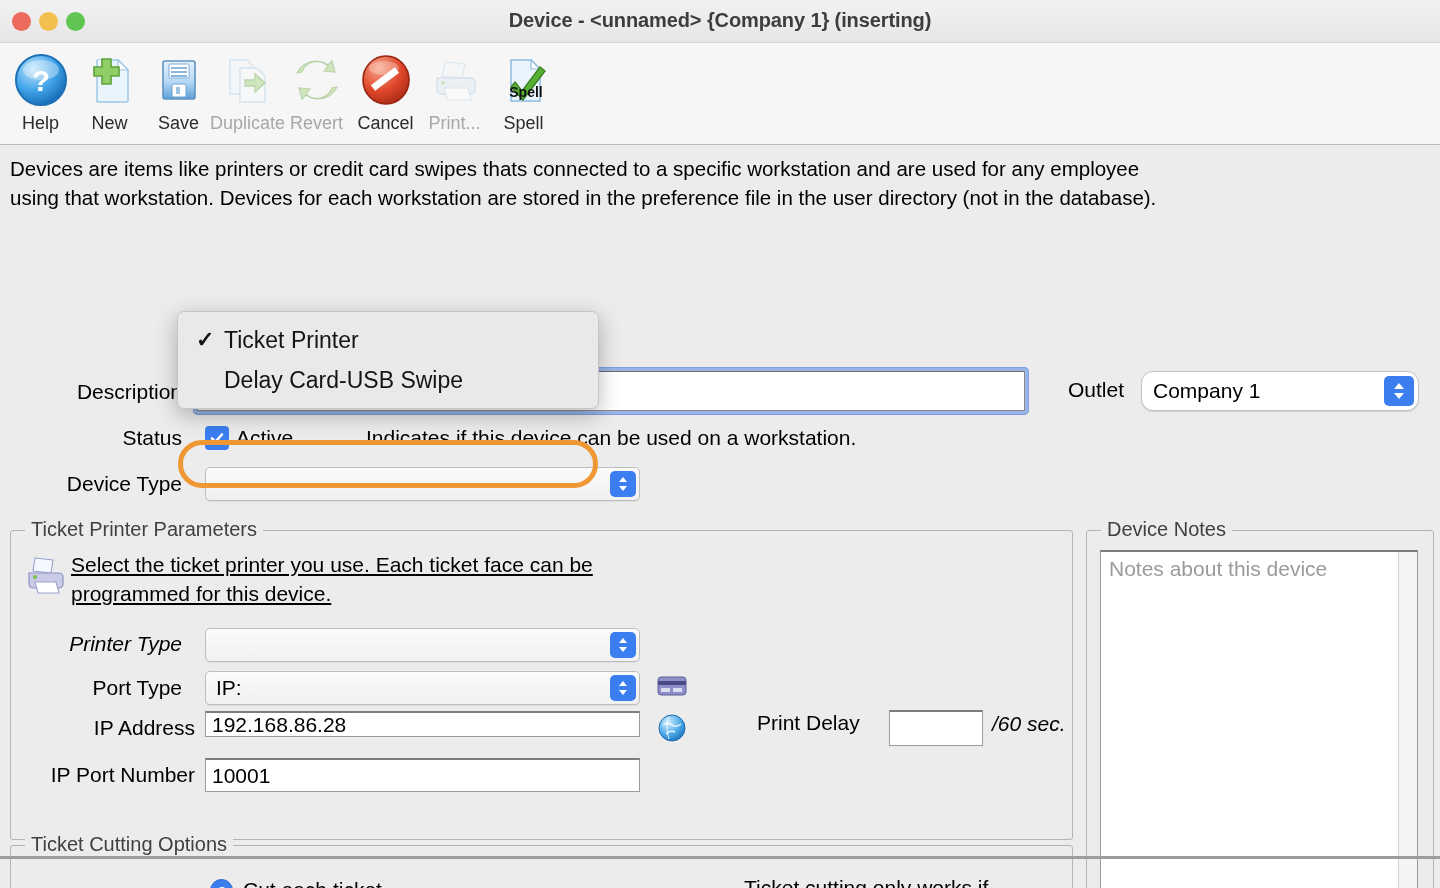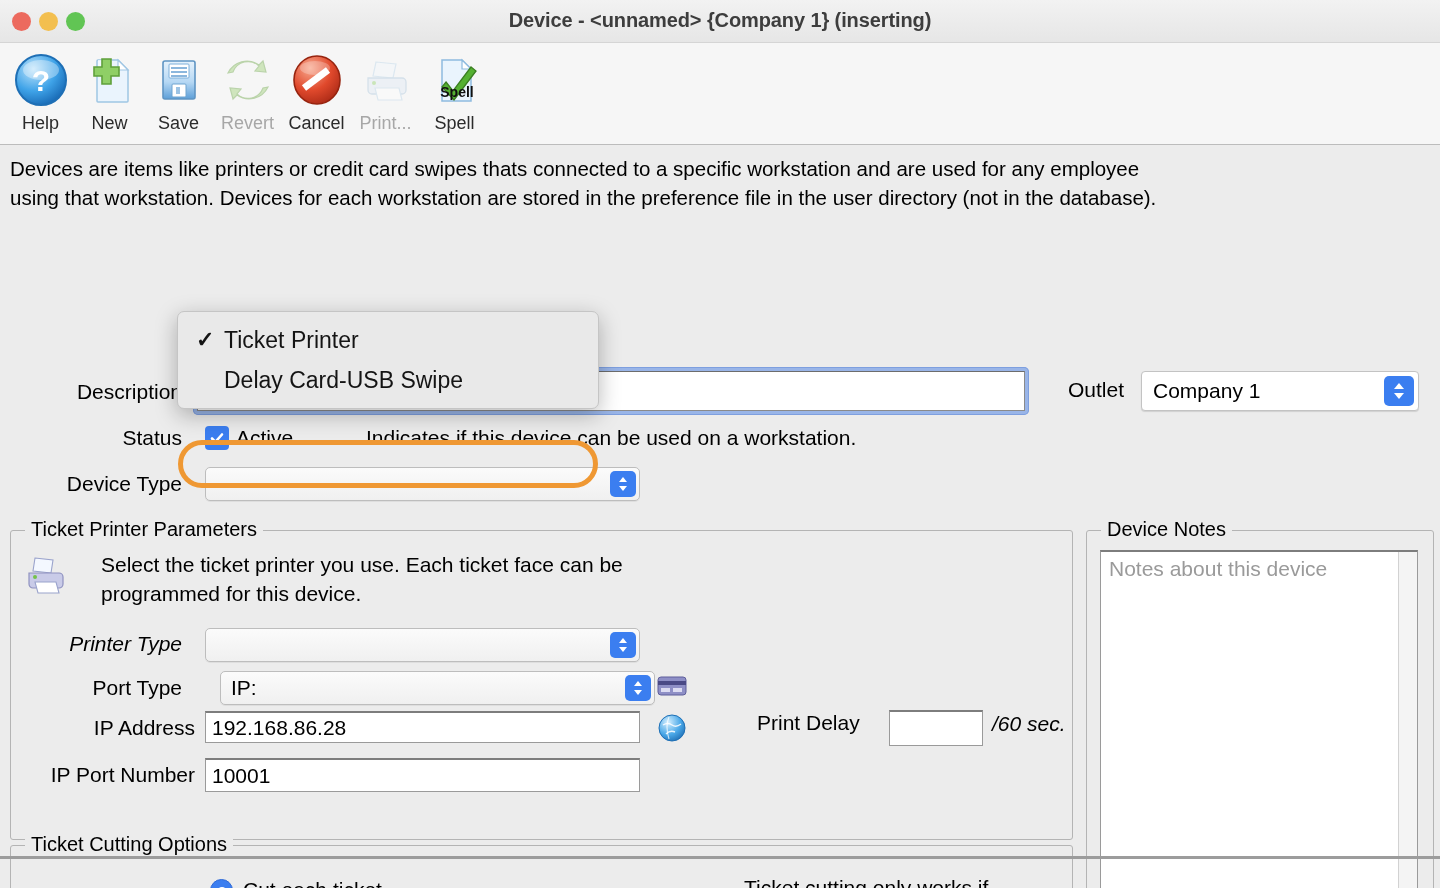--- a/index.html
+++ b/index.html
@@ -115,21 +115,21 @@
     width: 1px; height: 26px; background: #000;
   }
   .placeholder { color: #9a9a9a; font-size: 21px; padding-left: 4px; }
 
   
   .outlet-popup {
     position: absolute;
     left: 1141px; top: 226px;
     width: 278px; height: 40px;
     background: #fff;
-    border-radius: 4px;
+    border-radius: 12px;
     border: 1px solid #c3c3c3;
     box-shadow: 0 1px 1px rgba(0,0,0,0.12);
     box-sizing: border-box;
     display: flex; align-items: center;
     padding-left: 11px;
     font-size: 21px;
   }
   .stepper {
     position: absolute; right: 4px; top: 4px;
     width: 30px; height: 30px;
@@ -181,21 +181,21 @@
     border: 1px solid #b4b4b4;
     border-radius: 3px;
     box-sizing: border-box;
   }
   .group-title {
     position: absolute;
     top: -13px; left: 14px;
     background: #ececec;
     padding: 0 6px;
     font-size: 20px;
-    color: #000000;
+    color: #404040;
   }
 
   .static { position: absolute; font-size: 21px; color:#000; }
 
   
   .radio {
     position: absolute;
     width: 23px; height: 23px;
     border-radius: 50%;
     background: linear-gradient(#ffffff,#f1f1f1);
@@ -341,20 +341,30 @@
           <rect x="20" y="15" width="16" height="2" fill="#8cb7dd"></rect>
           <rect x="20" y="19" width="16" height="2" fill="#8cb7dd"></rect>
           <rect x="20" y="23" width="16" height="2" fill="#8cb7dd"></rect>
           <rect x="21" y="32" width="14" height="13" rx="1" fill="#ffffff" stroke="#6ea4d0" stroke-width="1"></rect>
           <rect x="25" y="35" width="4" height="7" fill="#9cc3e4"></rect>
         </svg>
       </div>
       <div class="tb-label">Save</div>
     </div>
 
+    <div class="tb-item disabled">
+      <div class="tb-icon">
+        <svg width="56" height="56" viewBox="0 0 56 56">
+          <path d="M10 8 h17 l8 8 v26 H10 z" fill="#eef6fd" stroke="#a8cbe6" stroke-width="1.4"></path>
+          <path d="M20 16 h17 l8 8 v26 H20 z" fill="#f4fafe" stroke="#a8cbe6" stroke-width="1.4"></path>
+          <path d="M25 28 h10 v-6 l10 9 -10 9 v-6 h-10 z" fill="#9ad06f" stroke="#6aa444" stroke-width="1.3"></path>
+        </svg>
+      </div>
+      <div class="tb-label">Duplicate</div>
+    </div>
 
     <div class="tb-item disabled">
       <div class="tb-icon">
         <svg width="56" height="56" viewBox="0 0 56 56">
           <path d="M13 20 a16 16 0 0 1 26 -6 l-4 5 11 1 -3 -11 -4 4 a21 21 0 0 0 -31 8 z" fill="#9ad06f" stroke="#6aa444" stroke-width="1.2"></path>
           <path d="M43 36 a16 16 0 0 1 -26 6 l4 -5 -11 -1 3 11 4 -4 a21 21 0 0 0 31 -8 z" fill="#9ad06f" stroke="#6aa444" stroke-width="1.2"></path>
         </svg>
       </div>
       <div class="tb-label">Revert</div>
     </div>
@@ -454,57 +464,57 @@
     </div>
 
     <div class="icon-btn" style="left:20px; top:405px; width:52px; height:52px;">
       <svg width="48" height="48" viewBox="0 0 48 48">
         <path d="M13 6 l18 2 -2 13 -18 -2 z" fill="#f4f8ff" stroke="#9aa3cc" stroke-width="1.1"></path>
         <path d="M7 21 h30 a4 4 0 0 1 4 4 v7 a4 4 0 0 1 -4 4 H11 a4 4 0 0 1 -4 -4 z" fill="#c9cbe8" stroke="#8f92c0" stroke-width="1.2"></path>
         <path d="M13 30 h21 l3 11 h-21 z" fill="#ffffff" stroke="#9aa3cc" stroke-width="1.1"></path>
         <circle cx="13" cy="25" r="2" fill="#74c24a"></circle>
       </svg>
     </div>
-    <div class="static" style="left:101px; top:405px; line-height:29px;">
+    <div class="static" style="left:71px; top:405px; line-height:29px;text-decoration:underline;">
       <div>Select the ticket printer you use.  Each ticket face can be</div>
       <div>programmed for this device.</div>
     </div>
 
     <div class="row-label" style="left:0px; top:487px; width:182px;font-style:italic;">Printer Type</div>
     <div class="combo" style="left:205px; top:483px; width:435px; height:34px;">
       <span></span>
       <span class="stepper" style="width:26px;height:26px;top:3px;right:3px;">
         <svg width="14" height="20" viewBox="0 0 14 20">
           <path d="M7 3 L11 8 H3 Z" fill="#fff"></path>
             <path d="M7 17 L11 12 H3 Z" fill="#fff"></path>
         </svg>
       </span>
     </div>
 
     <div class="row-label" style="left:0px; top:531px; width:182px;">Port Type</div>
-    <div class="combo" style="left:205px; top:526px; width:435px; height:34px;margin-left:15px;">
+    <div class="combo" style="left:205px; top:526px; width:435px; height:34px;">
       <span>IP:</span>
       <span class="stepper" style="width:26px;height:26px;top:3px;right:3px;">
         <svg width="14" height="20" viewBox="0 0 14 20">
           <path d="M7 3 L11 8 H3 Z" fill="#fff"></path>
             <path d="M7 17 L11 12 H3 Z" fill="#fff"></path>
         </svg>
       </span>
     </div>
     <div class="icon-btn" style="left:653px; top:524px; width:38px; height:34px;">
       <svg width="30" height="22" viewBox="0 0 30 22">
         <rect x="1" y="2" width="28" height="18" rx="3" fill="#8e8fc6" stroke="#5f5f9b" stroke-width="1"></rect>
         <rect x="1" y="6" width="28" height="4" fill="#4a4a86"></rect>
         <rect x="4" y="13" width="9" height="4" fill="#dcdcf2"></rect>
         <rect x="16" y="13" width="9" height="4" fill="#dcdcf2"></rect>
       </svg>
     </div>
 
     <div class="row-label" style="left:0px; top:571px; width:195px;">IP Address</div>
-    <div class="tfield" style="left:205px; top:566px; width:435px; height:32px;">
+    <div class="tfield" style="left:205px; top:566px; width:435px; height:26px;">
       <span>192.168.86.28</span>
     </div>
     <div class="icon-btn" style="left:653px; top:564px; width:38px; height:38px;">
       <svg width="30" height="30" viewBox="0 0 30 30">
         <defs>
             <radialGradient id="gGlobe" cx="35%" cy="28%" r="80%">
           <stop offset="0%" stop-color="#d6f0ff"></stop>
               <stop offset="60%" stop-color="#4aa8e8"></stop>
               <stop offset="100%" stop-color="#1f6fb5"></stop>
         </radialGradient>

